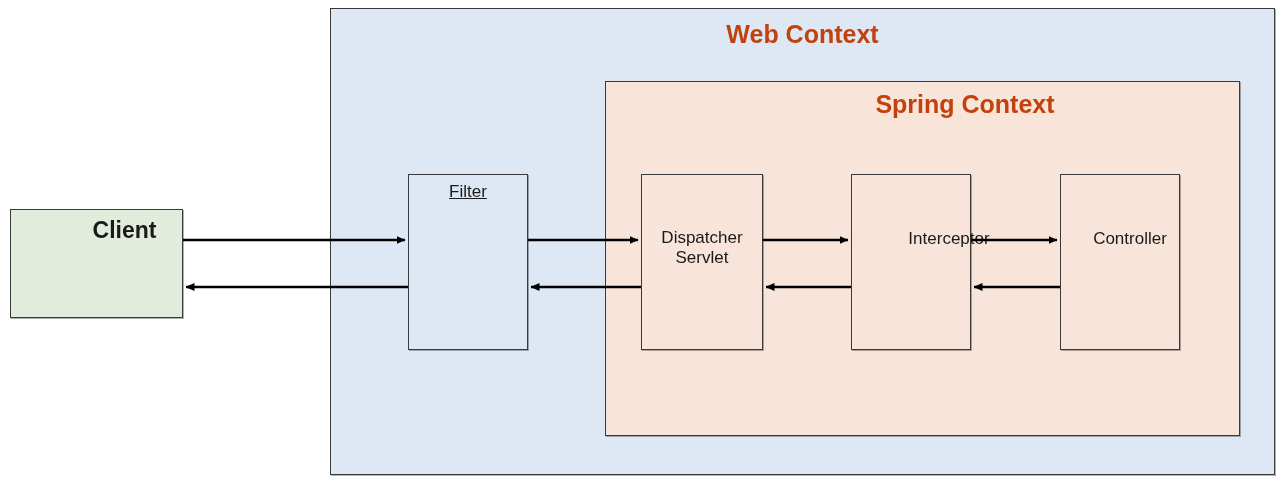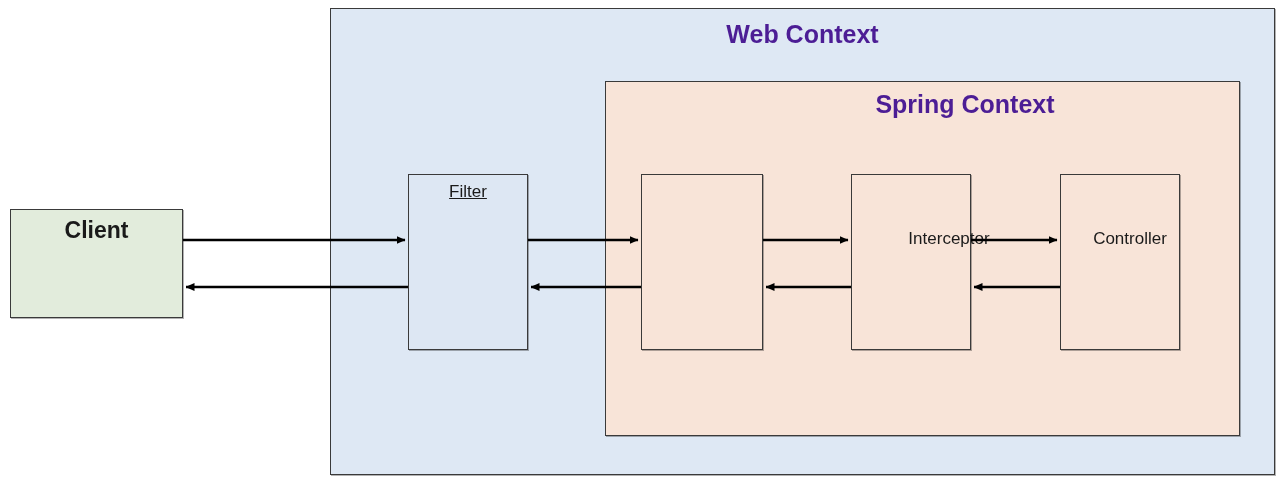--- a/index.html
+++ b/index.html
@@ -18,21 +18,21 @@
   .box {
     position: absolute;
     box-sizing: border-box;
     border: 1px solid #3a3a3a;
     box-shadow: 1px 1px 0 rgba(0,0,0,0.30);
   }
   .ctx-title {
     position: absolute;
     text-align: center;
     font-weight: bold;
-    color: #4c1d95;
+    color: #c2410c;
     white-space: nowrap;
   }
   .node-label {
     position: absolute;
     text-align: center;
     color: #1a1a1a;
     white-space: nowrap;
     line-height: 1.18;
   }
   
@@ -70,21 +70,21 @@
     left: 330px; top: 20px; width: 945px;
     font-size: 25px;
   }
   #spring-context-title {
     left: 583px; top: 90px; width: 764px;
     font-size: 25px;
   }
   
   #client-label {
     left: 10px; top: 217px; width: 173px;
-    font-size: 23px; font-weight: bold;
+    font-size: 23px; font-weight: bold; padding-left: 28px;
   }
   #filter-label {
     left: 408px; top: 182px; width: 120px;
     font-size: 17px;
     text-decoration: underline;
   }
   #dispatcher-label {
     left: 641px; top: 228px; width: 122px;
     font-size: 17px;
   }
@@ -120,20 +120,24 @@
   <div class="box" id="client-box"></div>
   <div class="box" id="filter-box"></div>
   <div class="box" id="dispatcher-box"></div>
   <div class="box" id="interceptor-box"></div>
   <div class="box" id="controller-box"></div>
 
   <div class="node-label" id="client-label">Client</div>
 
   <div class="node-label" id="filter-label">Filter</div>
 
+  <div class="node-label" id="dispatcher-label">
+    <div>Dispatcher</div>
+    <div>Servlet</div>
+  </div>
 
   <div class="node-label" id="interceptor-label">Interceptor</div>
 
   <div class="node-label" id="controller-label">Controller</div>
 
   <svg id="arrow-layer" width="1280" height="484" viewBox="0 0 1280 484">
     <defs>
       <marker id="arrowhead" markerWidth="9" markerHeight="8" refX="8.5" refY="4" orient="auto" markerUnits="userSpaceOnUse">
         <path d="M0,0 L9,4 L0,8 Z" fill="#000000"></path>
       </marker>

